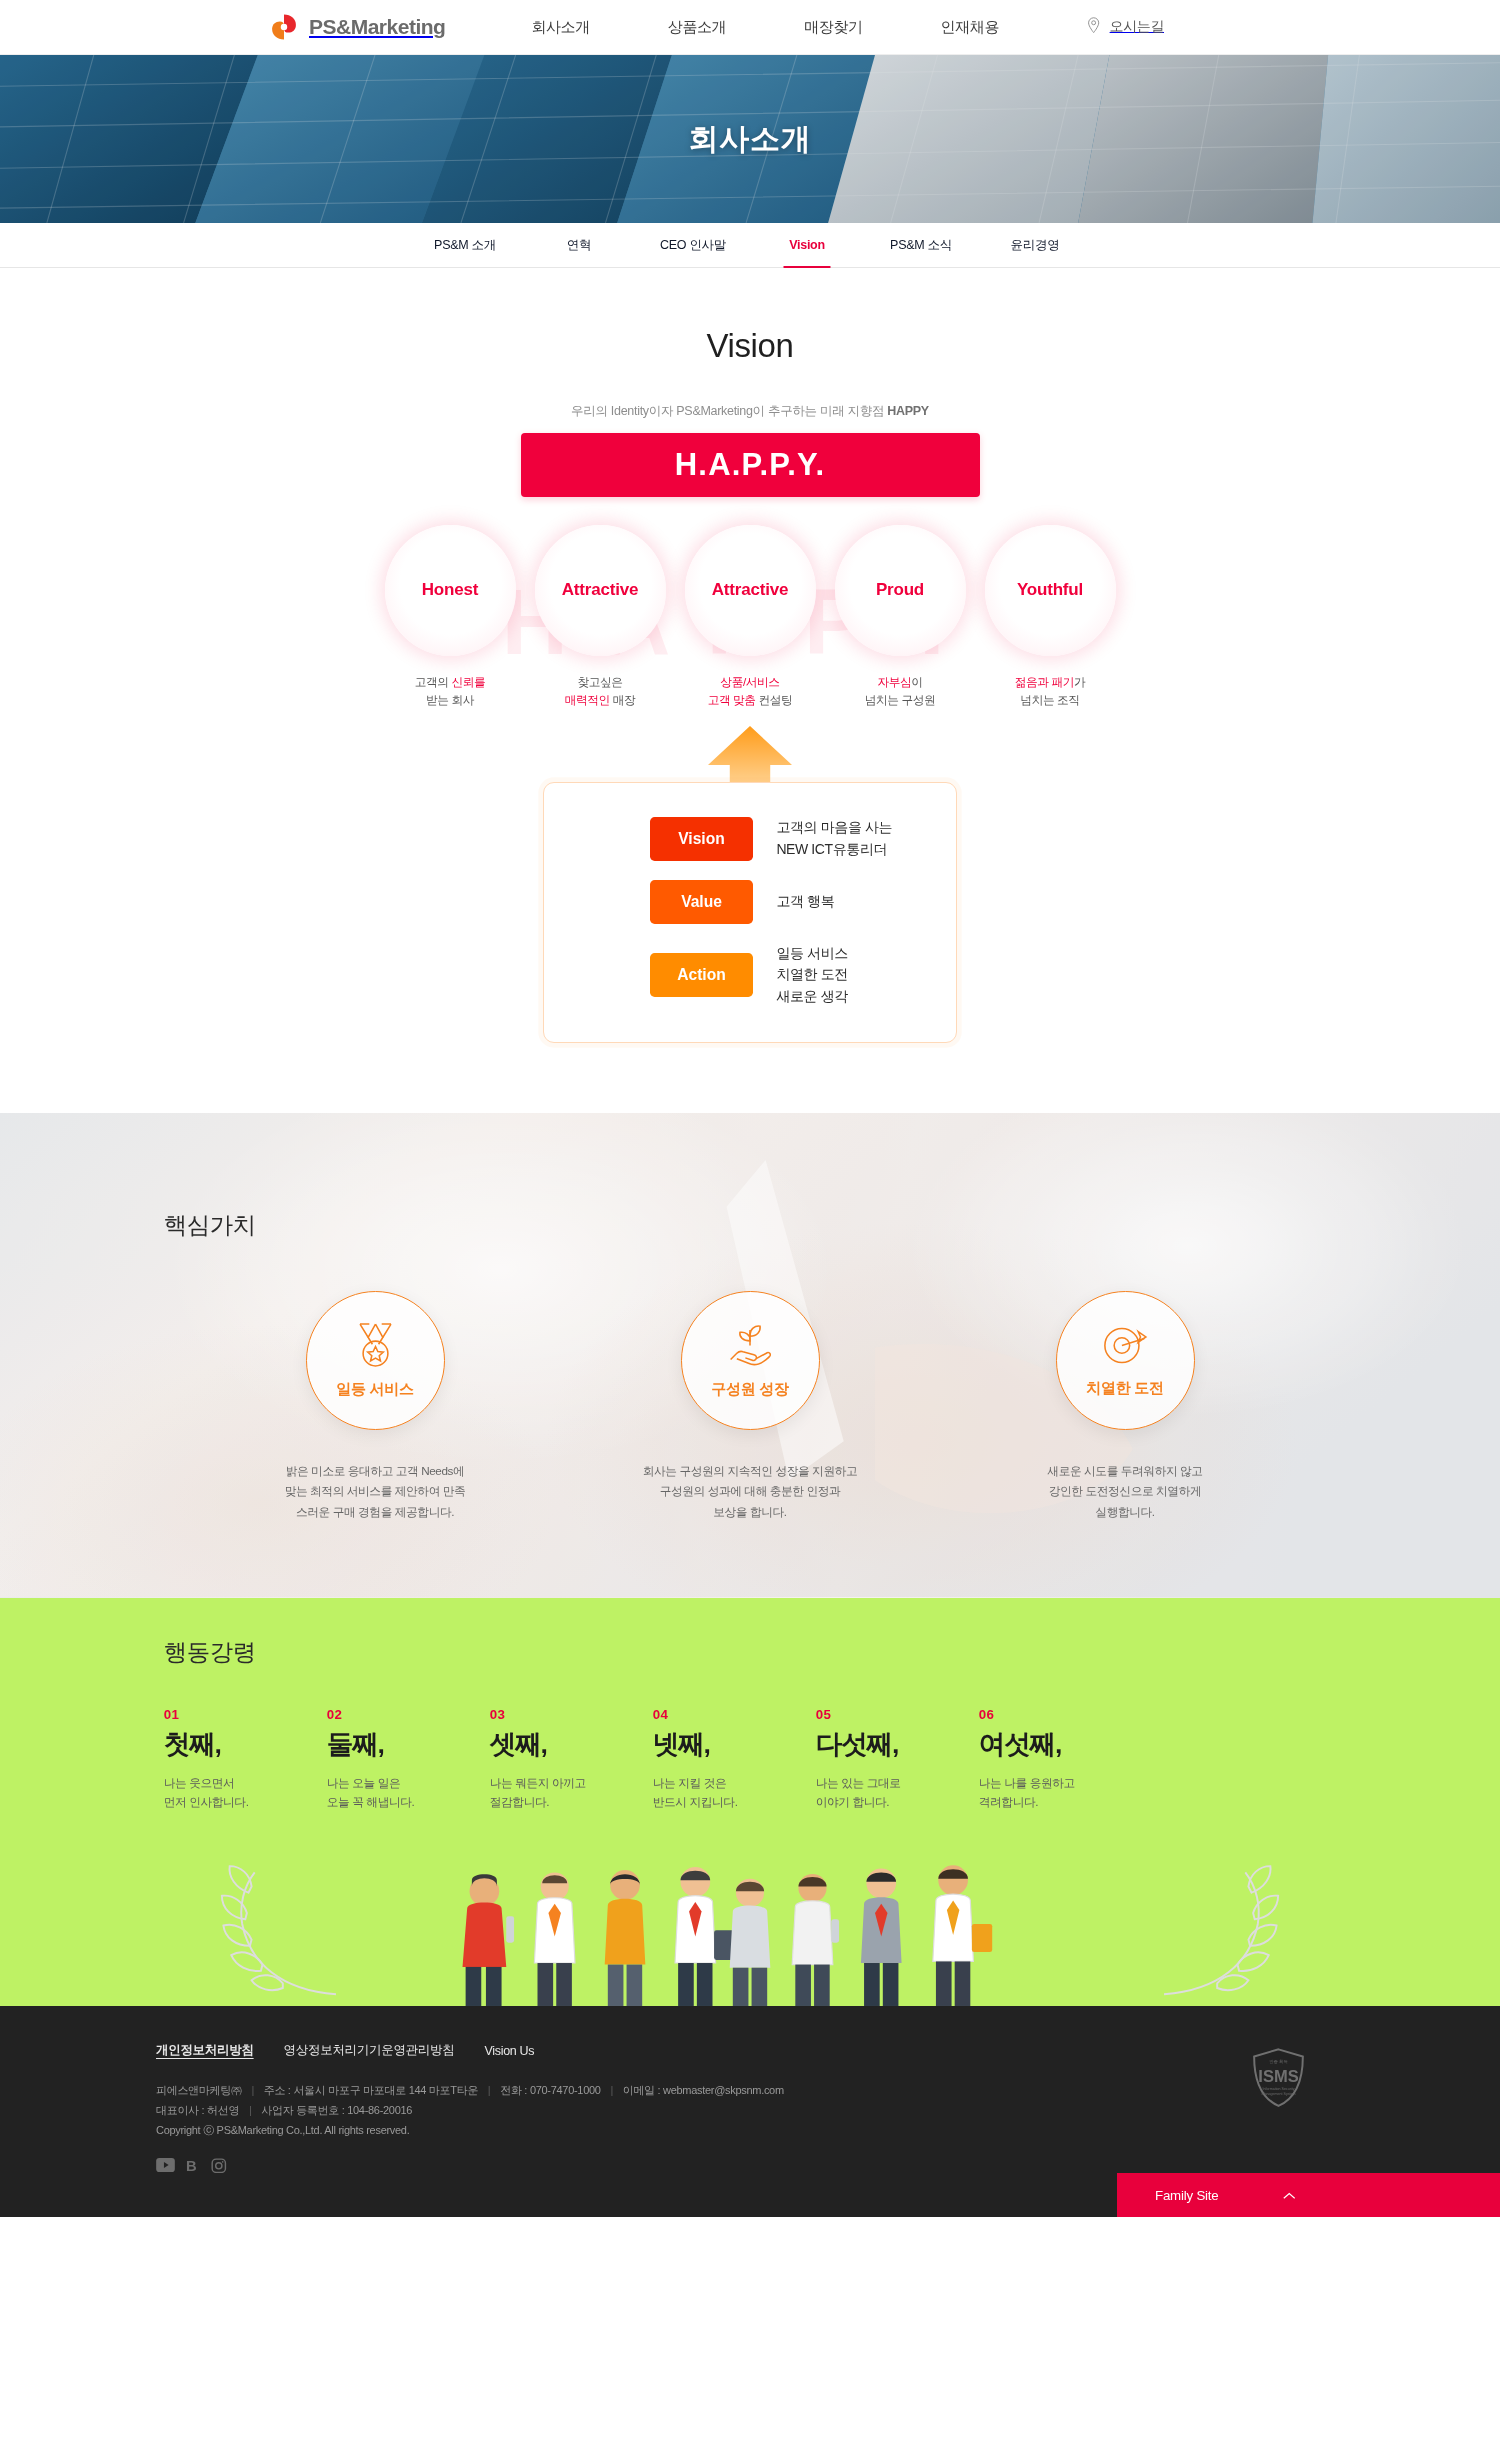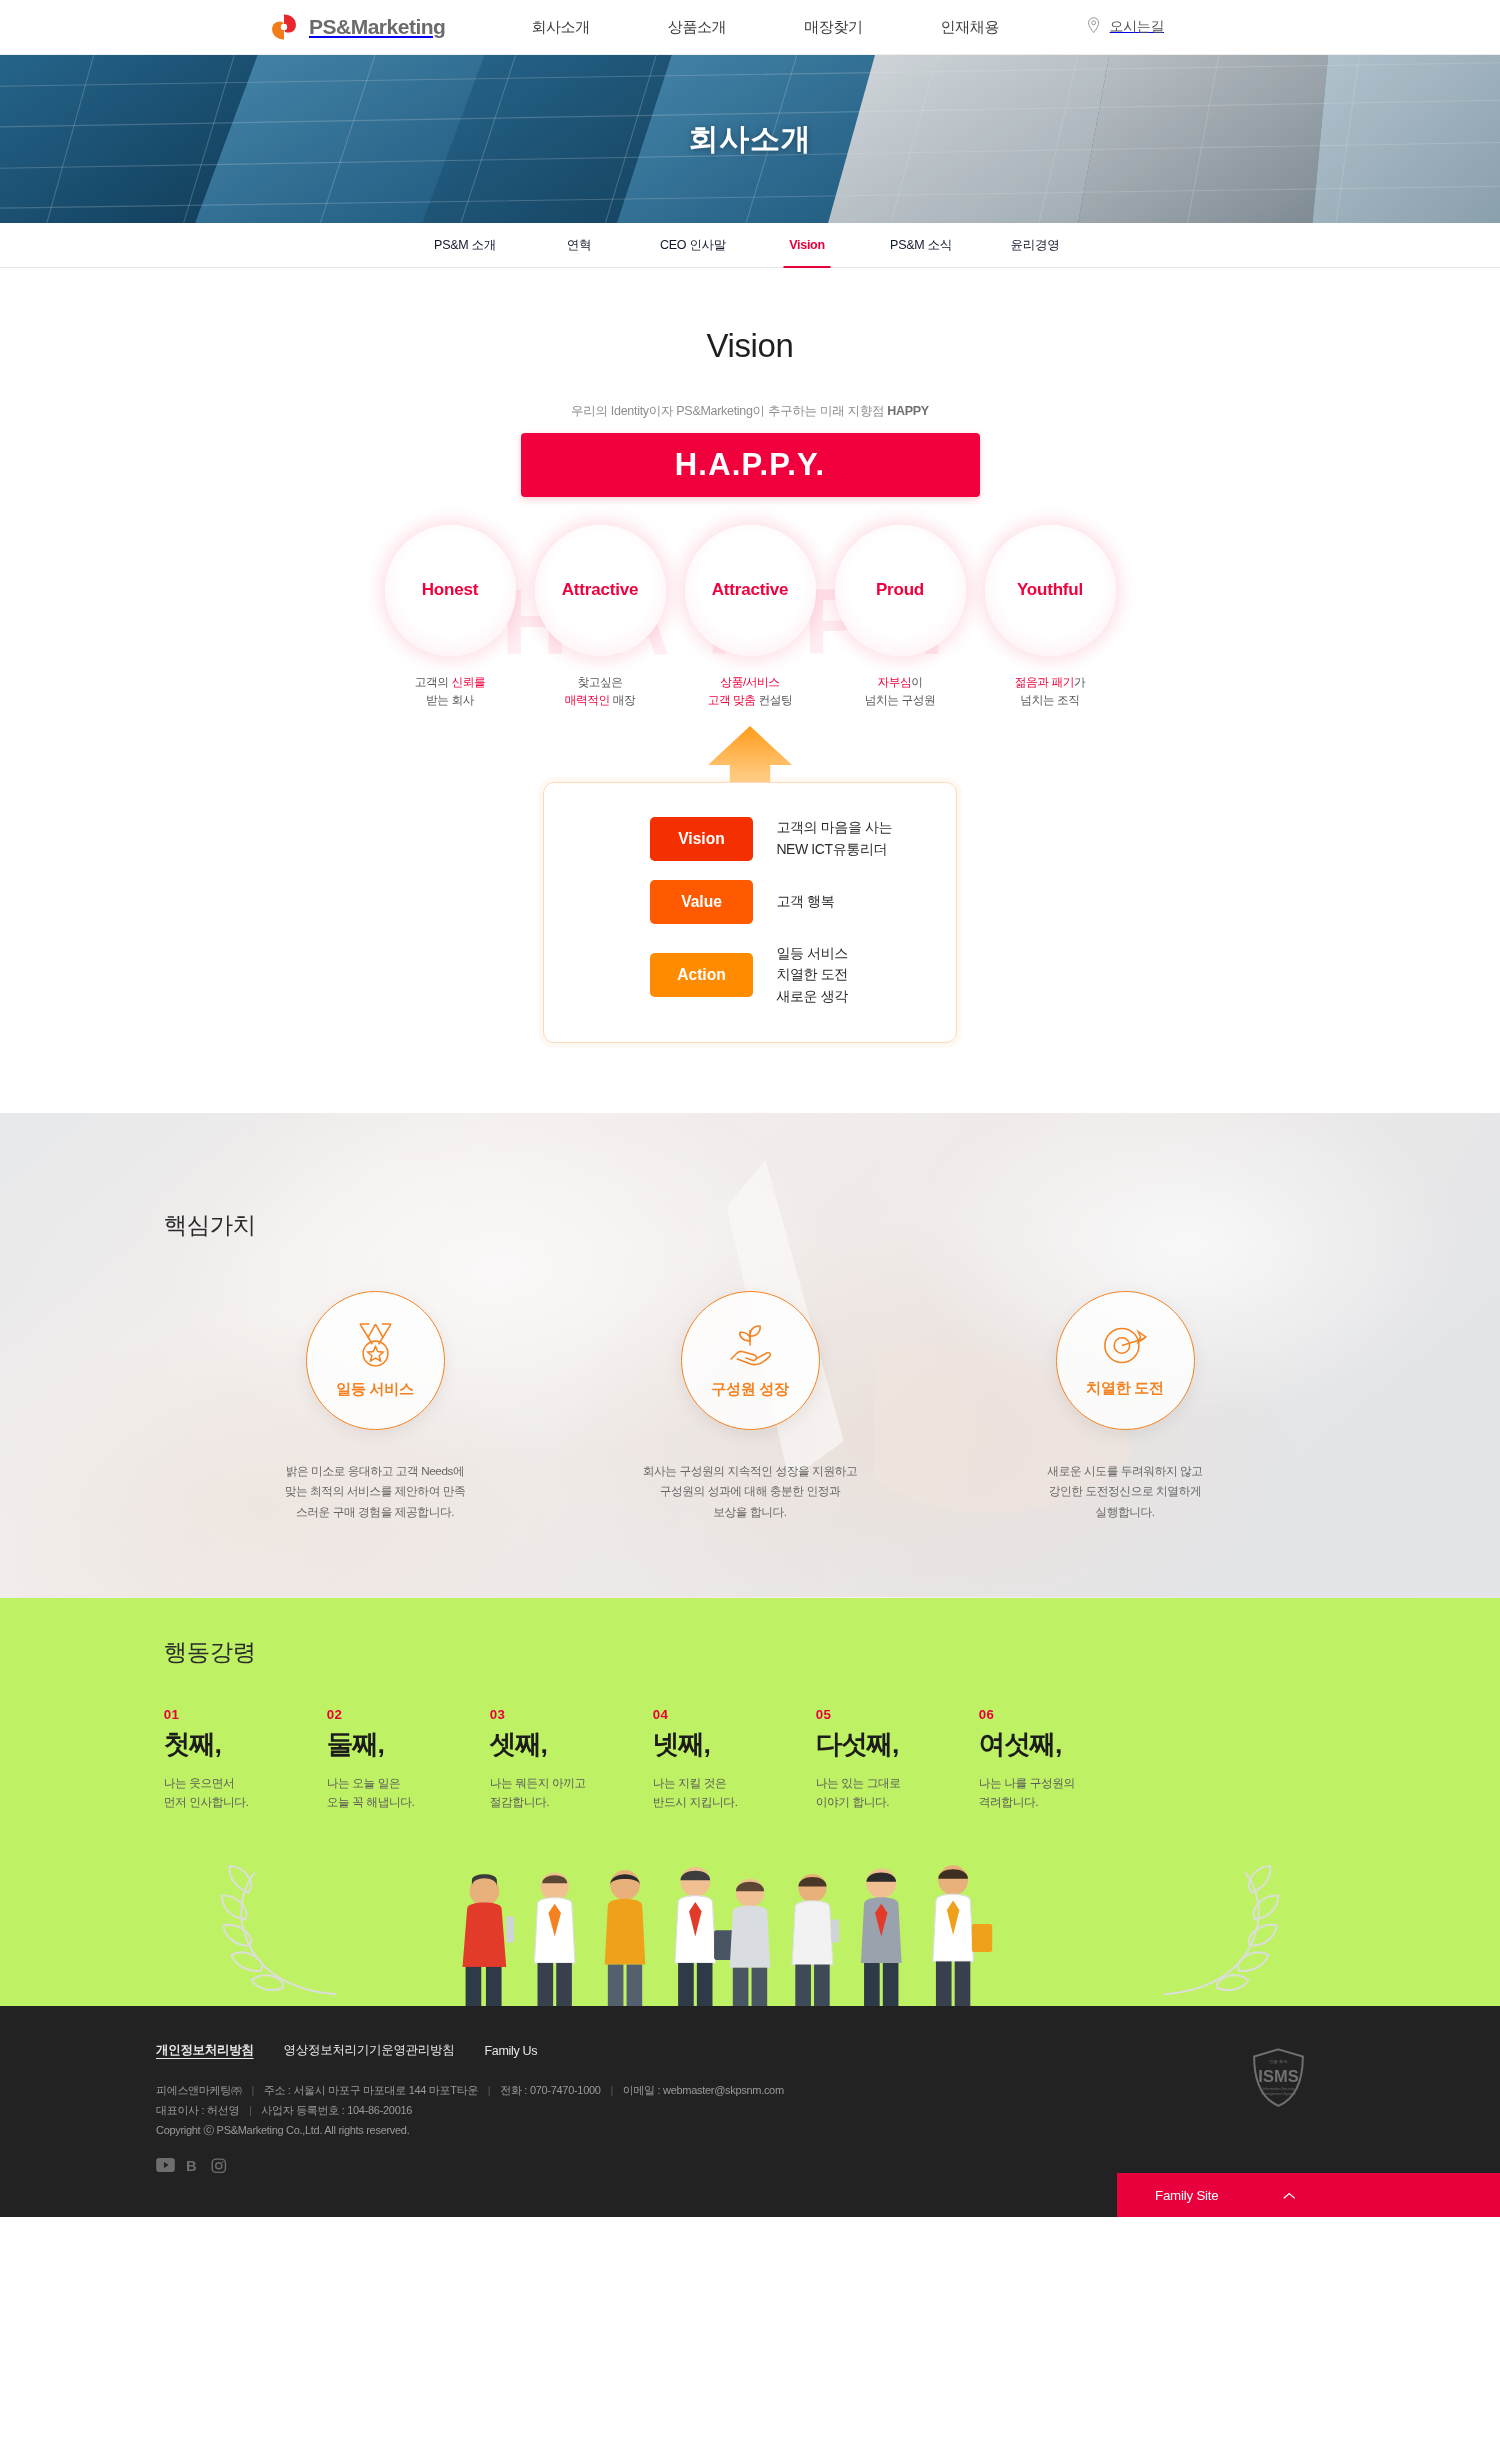--- a/index.html
+++ b/index.html
@@ -711,21 +711,21 @@
         <div class="coc-ord">다섯째,</div>
         <div class="coc-text">
           <span>나는 있는 그대로</span><br>
           <span>이야기 합니다.</span>
         </div>
       </div>
       <div class="coc-item">
         <div class="coc-num">06</div>
         <div class="coc-ord">여섯째,</div>
         <div class="coc-text">
-          <span>나는 나를 구성원의</span><br>
+          <span>나는 나를 응원하고</span><br>
           <span>격려합니다.</span>
         </div>
       </div>
     </div>
   </div>
 
   <div class="coc-illus">
     <svg viewBox="0 0 1920 215" width="1500" height="168">
 
       <g stroke="#dddddd" stroke-width="2.5" fill="none">
@@ -812,21 +812,21 @@
     </svg>
   </div>
 </section>
 
 <footer class="footer">
   <div class="footer-inner">
 
     <div class="footer-links">
       <a href="#" class="strong">개인정보처리방침</a>
       <a href="#">영상정보처리기기운영관리방침</a>
-      <a href="#">Family Us</a>
+      <a href="#">Vision Us</a>
     </div>
 
     <div class="footer-info">
       <p>
         <span>피에스앤마케팅㈜</span>
         <span class="sep">|</span>
         <span>주소</span> :
         <span>서울시 마포구 마포대로 144 마포T타운</span>
         <span class="sep">|</span>
         <span>전화</span> :

